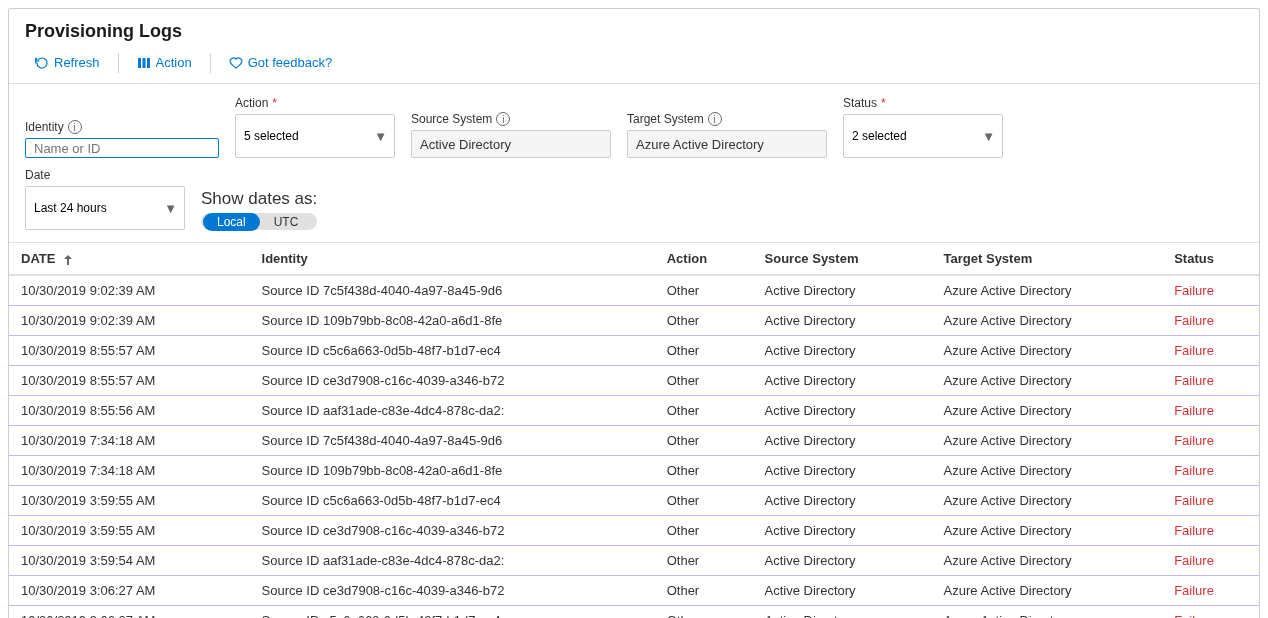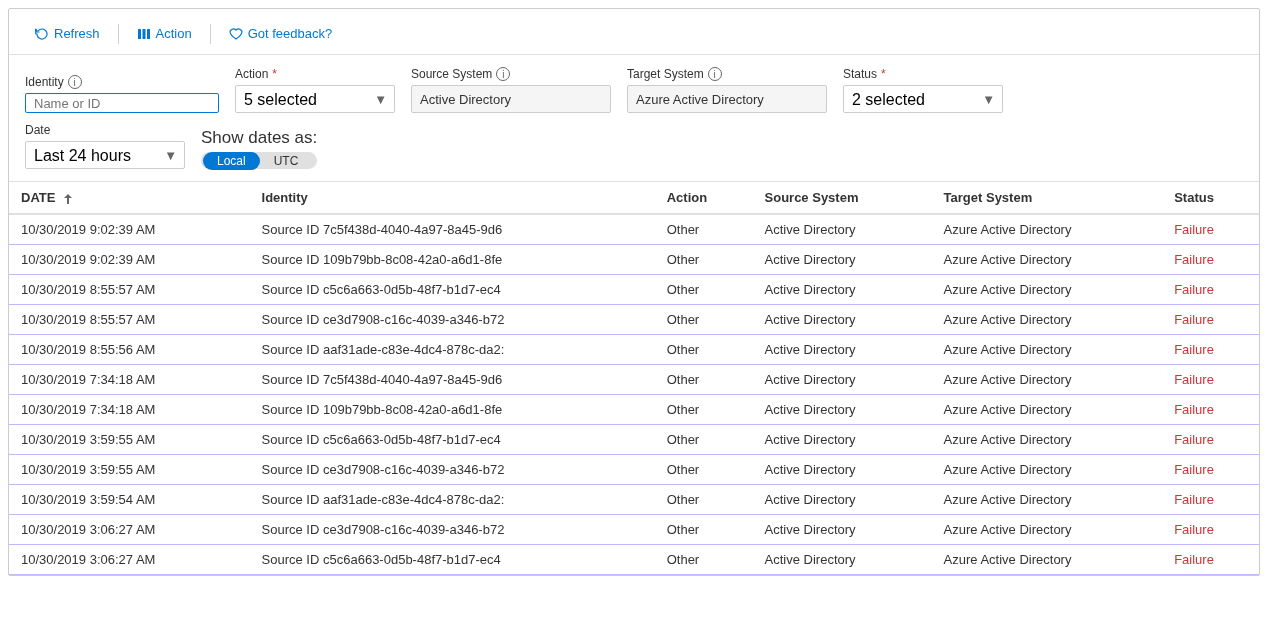--- a/index.html
+++ b/index.html
@@ -29,30 +29,31 @@
     .table-section { overflow-x: auto; }
     table { width: 100%; border-collapse: collapse; font-size: 13px; }
     thead tr { border-bottom: 2px solid #e0e0e0; }
     thead th { padding: 8px 12px; text-align: left; font-weight: 600; color: #333; white-space: nowrap; background: #fff; }
     thead th.sortable { cursor: pointer; }
     tbody tr { border-bottom: 1px solid #c4b5fd; }
     tbody td { padding: 7px 12px; color: #333; white-space: nowrap; }
     .status-failure { color: #d13438; }
     .info-icon { display: inline-flex; align-items: center; justify-content: center; width: 14px; height: 14px; border: 1px solid #666; border-radius: 50%; font-size: 10px; color: #666; cursor: help; }
     .select-wrapper { position: relative; display: inline-flex; align-items: center; }
-    .select-wrapper select { appearance: none; -webkit-appearance: none; border: 1px solid #ccc; padding: 4px 28px 4px 8px; font-size: 16px; border-radius: 2px; height: 28px; min-width: 160px; background: #fff; cursor: pointer; outline: none; }
+    .select-wrapper select { appearance: none; -webkit-appearance: none; border: 1px solid #ccc; padding: 4px 28px 4px 8px; font-size: 12px; border-radius: 2px; height: 44px; min-width: 160px; background: #fff; cursor: pointer; outline: none; }
     .select-wrapper .chevron-icon { position: absolute; right: 8px; pointer-events: none; color: #666; }
     .source-static { border: 1px solid #ccc; padding: 4px 8px; font-size: 13px; border-radius: 2px; height: 28px; background: #f5f5f5; display: flex; align-items: center; min-width: 200px; color: #333; }
   </style>
 </head>
 <body>
 
 <div class="container">
 
   <div class="page-header">
+    <h1 class="page-title">Provisioning Logs</h1>
     <div class="toolbar">
       <button class="toolbar-btn">
         <svg width="14" height="14" viewBox="0 0 14 14" fill="none" xmlns="http://www.w3.org/2000/svg">
           <path d="M2 7a5 5 0 1 0 1-3H1V2L0 4.5 1 7h1z" stroke="#0078d4" stroke-width="1.2" fill="none"></path>
           <path d="M1 2v3h3" stroke="#0078d4" stroke-width="1.2" fill="none" stroke-linecap="round"></path>
         </svg>
         <span>Refresh</span>
       </button>
       <div class="toolbar-divider"></div>
       <button class="toolbar-btn">

